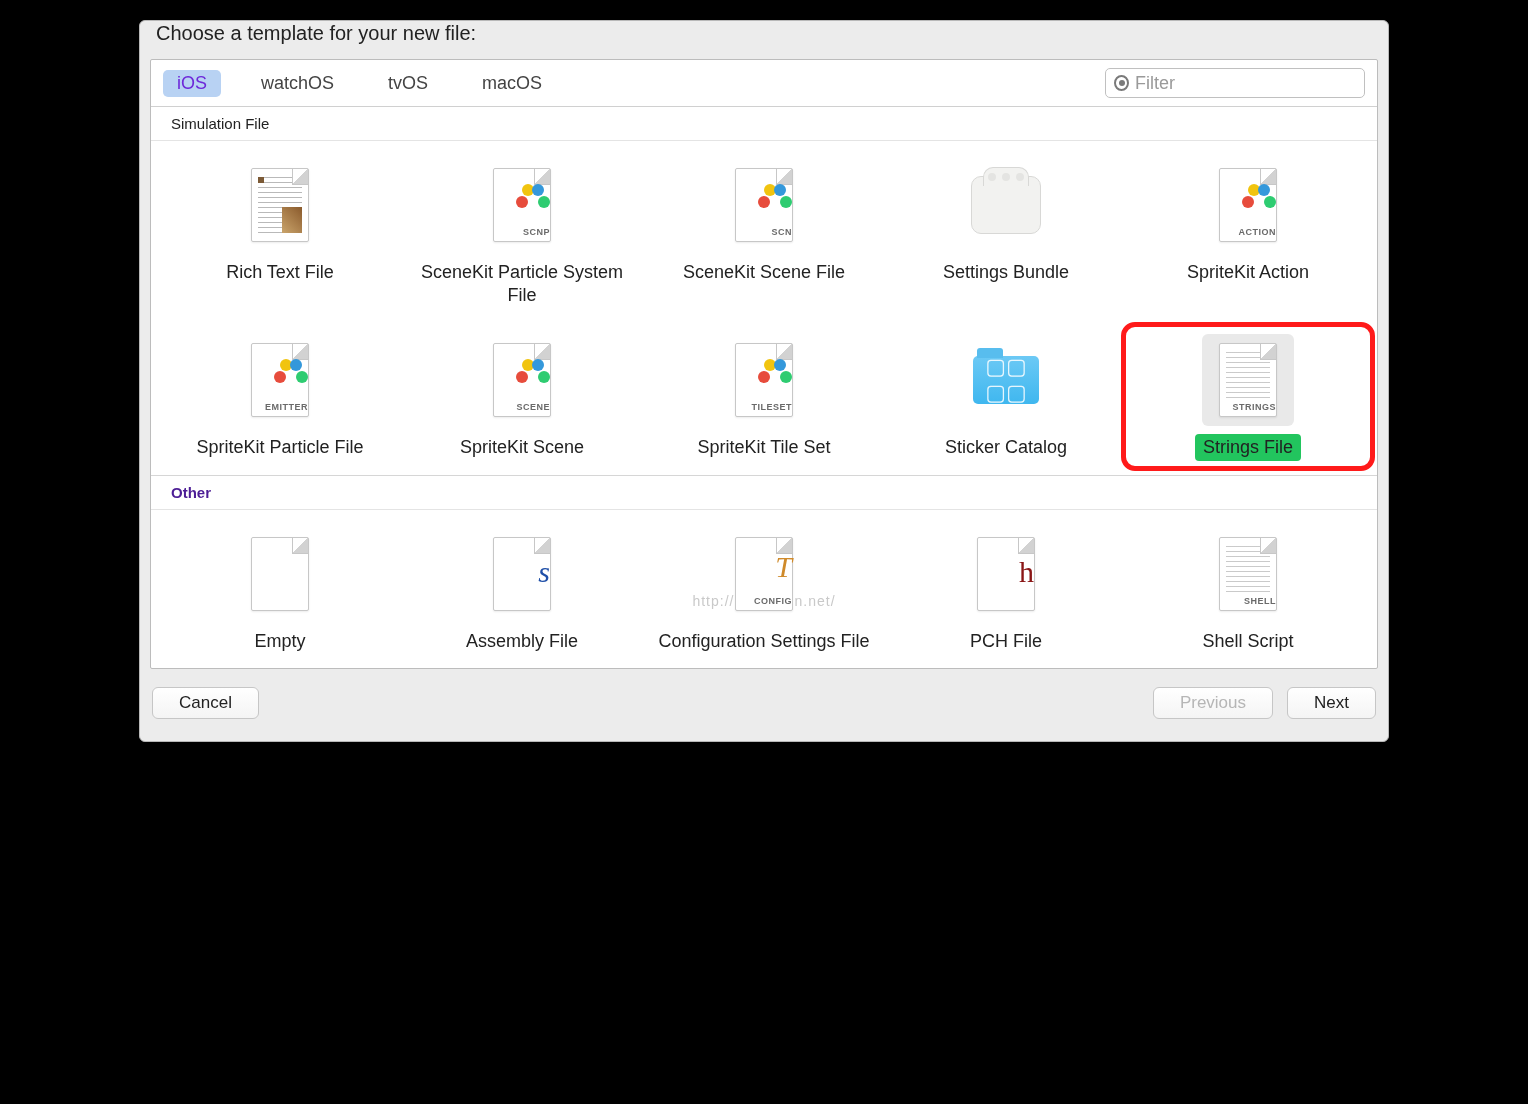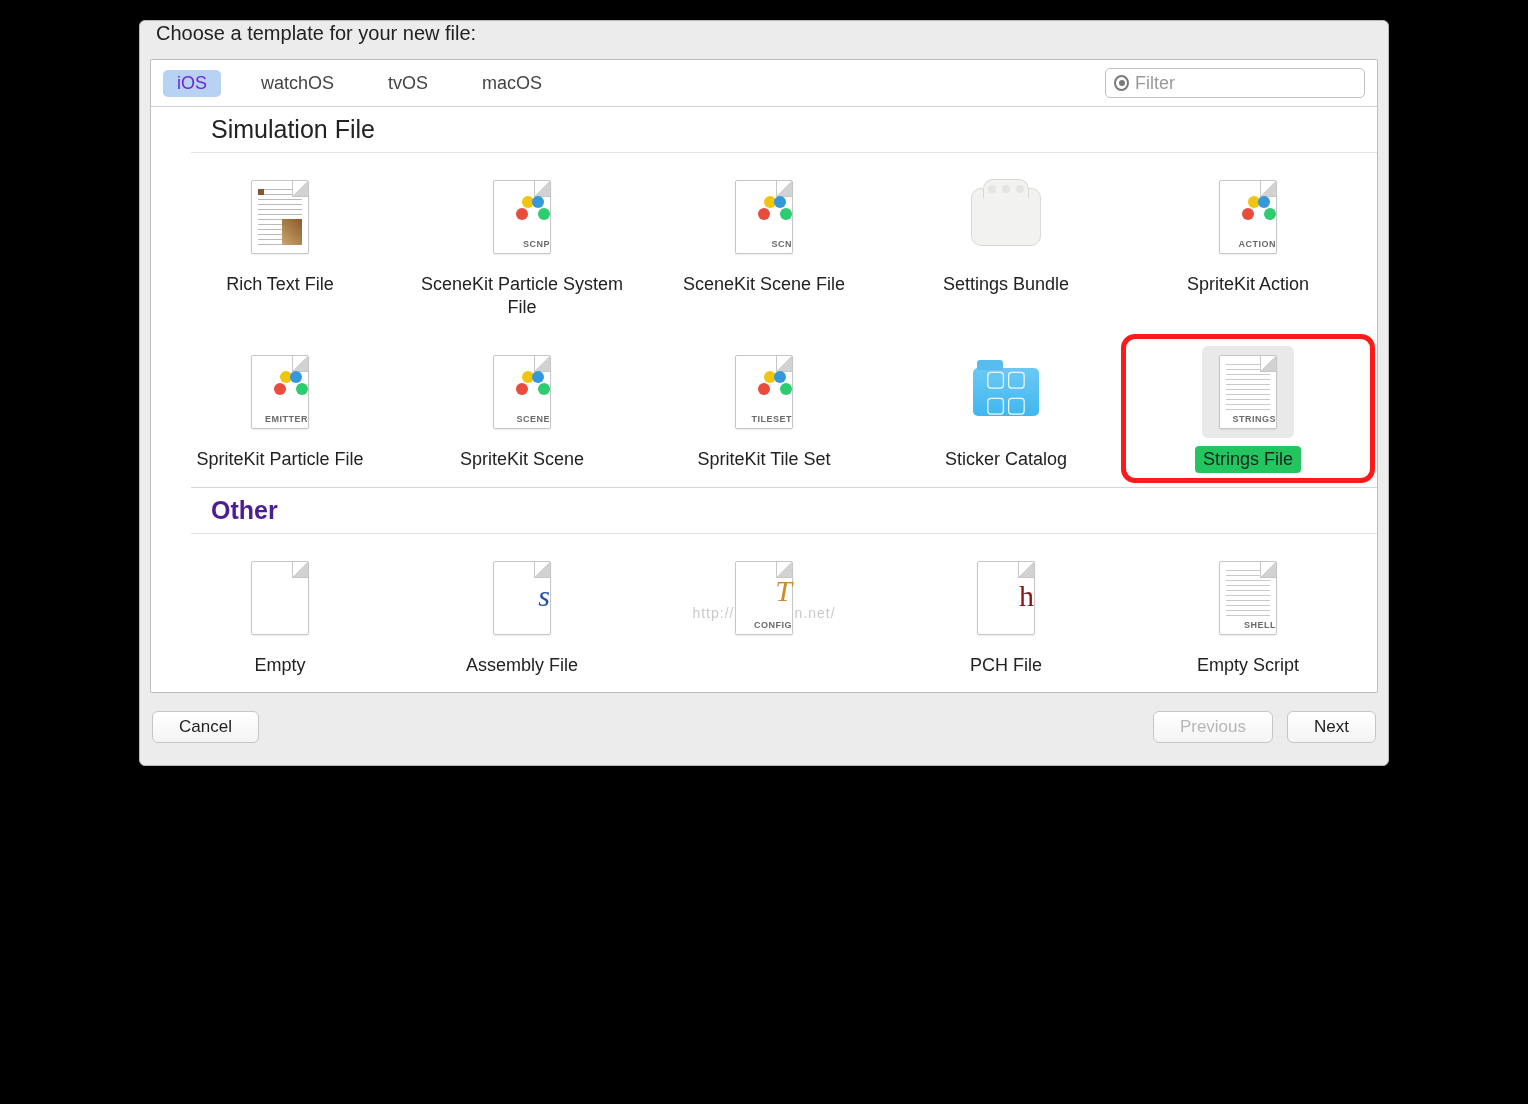--- a/index.html
+++ b/index.html
@@ -80,25 +80,24 @@
     border: none;
     outline: none;
     font-size: 18px;
     color: #555;
     width: 100%;
     background: transparent;
   }
   .filter-input::placeholder { color: #9a9a9a; }
 
   .section-header {
-    font-size: 25px;
+    font-size: 15px;
     color: #666;
     padding: 8px 20px;
     border-bottom: 1px solid #e4e4e4;
-    margin-left: 40px;
   }
   .section-header.top { color: #222; border-top: none; }
   .section-header.sub { border-top: 1px solid #d6d6d6; font-weight: 600; color:#4c1d95;}
 
   .grid {
     display: grid;
     grid-template-columns: repeat(5, 1fr);
     padding: 14px 8px 10px 8px;
     row-gap: 18px;
   }
@@ -482,40 +481,41 @@
       </div>
 
       <div class="cell">
         <div class="icon-box">
             <div class="page">
               <span class="fold"></span>
               <div class="glyph t">T</div>
               <div class="tag">CONFIG</div>
             </div>
           </div>
+        <div class="label">Configuration Settings File</div>
       </div>
 
       <div class="cell">
         <div class="icon-box">
             <div class="page">
               <span class="fold"></span>
               <div class="glyph h">h</div>
             </div>
           </div>
         <div class="label">PCH File</div>
       </div>
 
       <div class="cell">
         <div class="icon-box">
             <div class="page lines">
               <span class="fold"></span>
               <div class="tag">SHELL</div>
             </div>
           </div>
-        <div class="label">Empty Script</div>
+        <div class="label">Shell Script</div>
       </div>
     </div>
   </div>
 
   <div class="footer">
     <button class="btn">Cancel</button>
     <div class="spacer"></div>
     <button class="btn disabled">Previous</button>
     <button class="btn">Next</button>
   </div>

